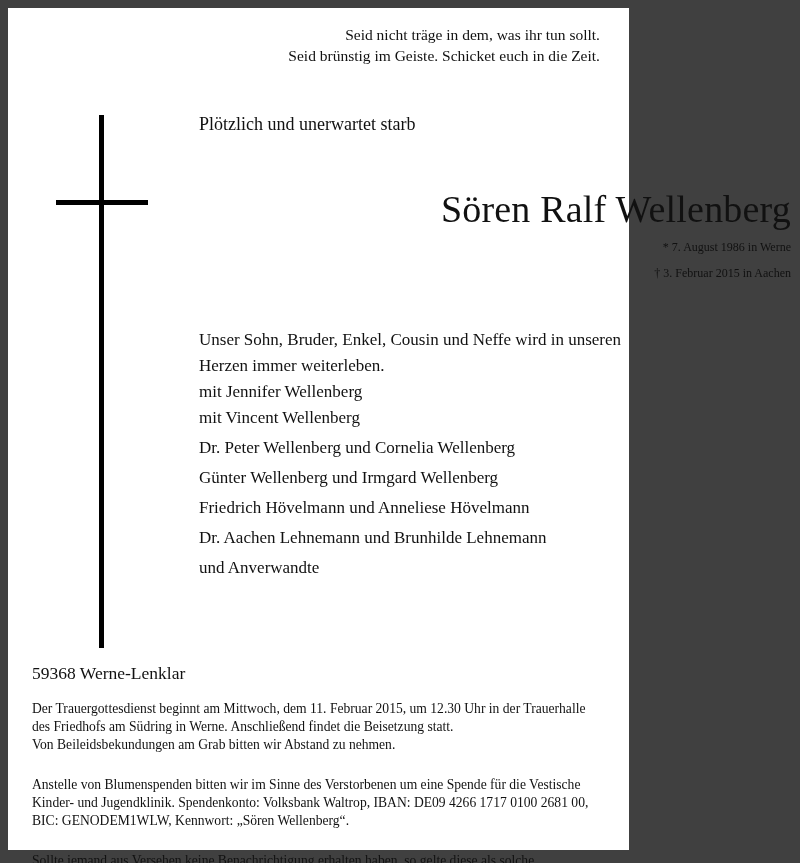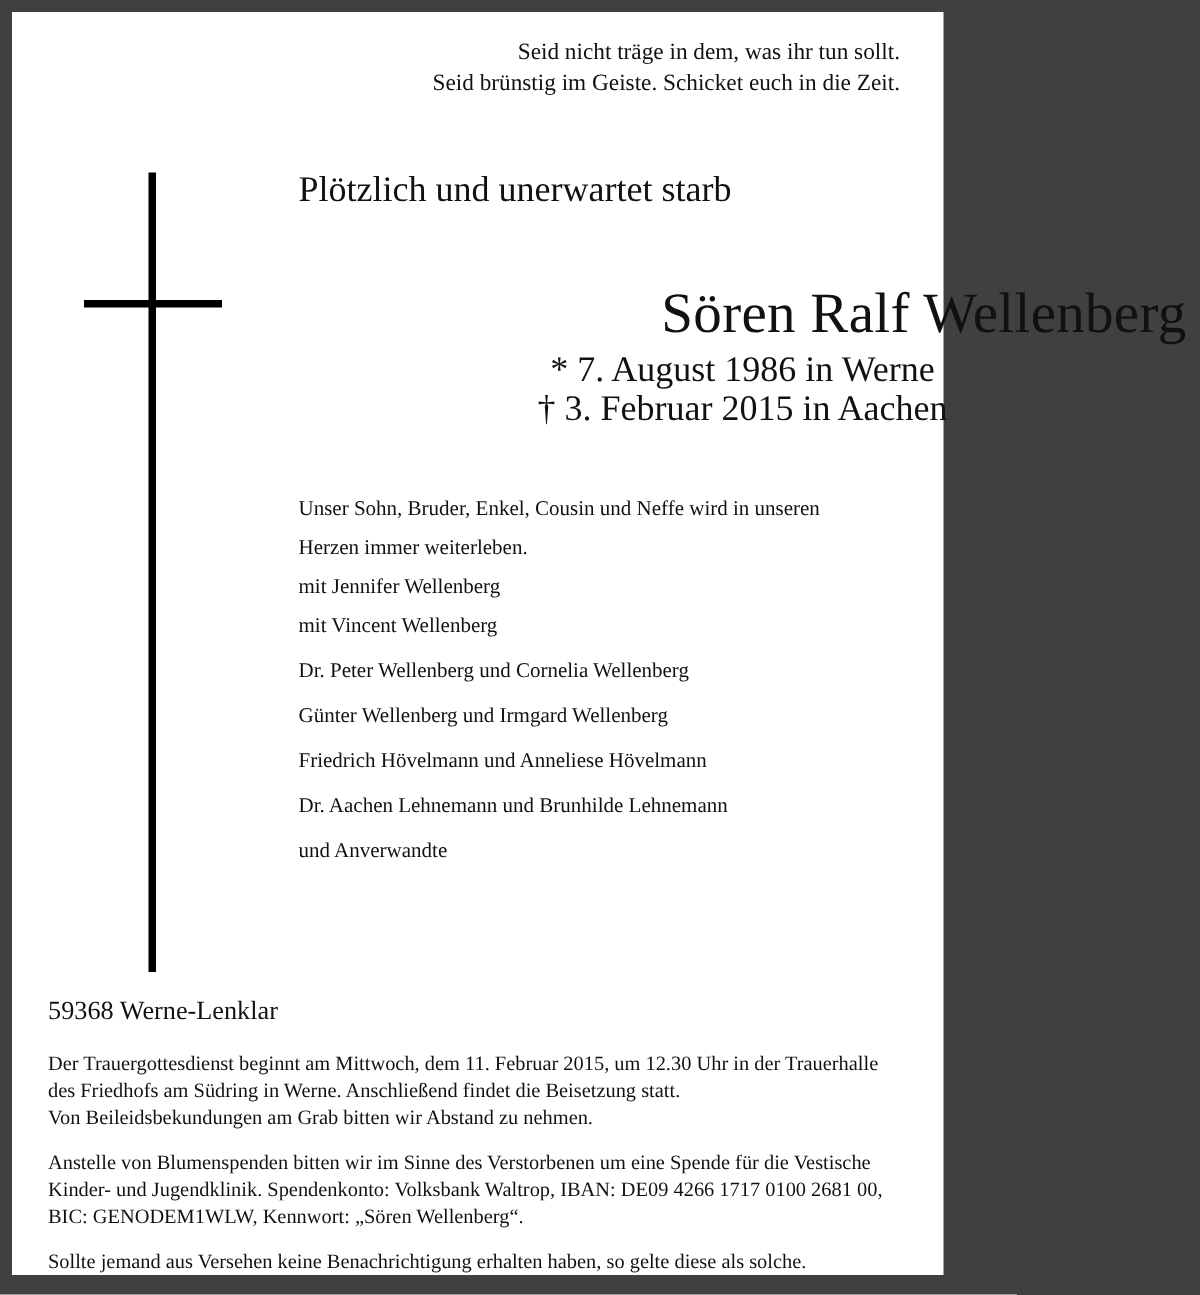--- a/index.html
+++ b/index.html
@@ -50,64 +50,64 @@
       left: 48px;
       top: 192px;
       width: 92px;
       height: 5px;
       background: #000;
     }
 
     .intro {
       left: 191px;
       top: 106px;
-      font-size: 24px;
+      font-size: 18px;
     }
 
     .name {
       left: 191px;
       width: 592px;
       top: 178px;
       text-align: right;
       font-size: 38px;
       line-height: 46px;
       letter-spacing: 0.2px;
     }
     .dates {
       left: 191px;
       width: 592px;
       top: 226px;
-      text-align: center;
-      font-size: 24px;
+      text-align: right;
+      font-size: 12px;
       line-height: 26px;
     }
 
     .family {
       left: 191px;
       top: 319px;
-      font-size: 14px;
+      font-size: 17px;
       line-height: 26px;
     }
     .family .line { display: block; }
     .family .gap { margin-top: 4px; }
 
     .address {
       left: 24px;
       top: 655px;
       font-size: 17.5px;
     }
 
     .notice {
       left: 24px;
       top: 692px;
       font-size: 13.6px;
       line-height: 18px;
     }
     .notice .line { display: block; }
-    .notice .gap { margin-top: 12px; }
+    .notice .gap { margin-top: 22px; }
   </style>
 </head>
 <body>
 
 <div class="page">
 
   <div class="abs motto">
     <div>Seid nicht träge in dem, was ihr tun sollt.</div>
     <div>Seid brünstig im Geiste. Schicket euch in die Zeit.</div>
   </div>

